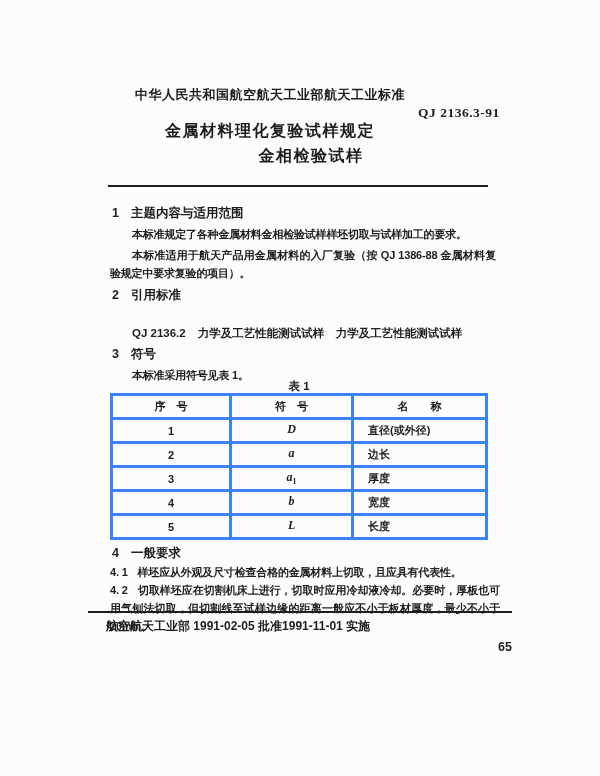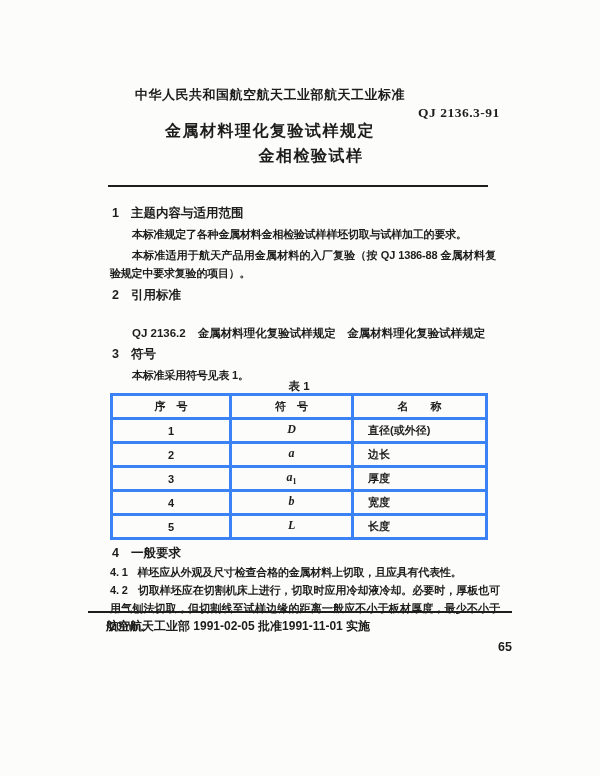--- a/index.html
+++ b/index.html
@@ -102,21 +102,21 @@
   <div class="abs sec-h" style="top:205px;left:112px;">
     <span class="h-no">1</span><span class="h-t">主题内容与适用范围</span>
   </div>
   <div class="abs body-p indent" style="top:226px;left:110px;width:386px;font-family:Liberation Mono, monospace;">本标准规定了各种金属材料金相检验试样样坯切取与试样加工的要求。</div>
   <div class="abs body-p indent" style="top:246px;left:110px;width:386px;">本标准适用于航天产品用金属材料的入厂复验（按 QJ 1386-88 金属材料复验规定中要求复验的项目）。</div>
 
   <div class="abs sec-h" style="top:287px;left:112px;">
     <span class="h-no">2</span><span class="h-t">引用标准</span>
   </div>
   <div class="abs ref-line" style="top:326px;left:132px;">
-    <span class="ref-code">QJ 2136.2</span><span class="ref-title">金属材料理化复验试样规定　金属材料理化复验试样规定</span>
+    <span class="ref-code">QJ 2136.2</span><span class="ref-title">力学及工艺性能测试试样　力学及工艺性能测试试样</span>
   </div>
 
   <div class="abs sec-h" style="top:346px;left:112px;">
     <span class="h-no">3</span><span class="h-t">符号</span>
   </div>
   <div class="abs body-p" style="top:366px;left:132px;width:364px;">本标准采用符号见表 1。</div>
 
   <div class="abs tbl-caption">表 1</div>
   <table class="abs sym">
     <tbody>

